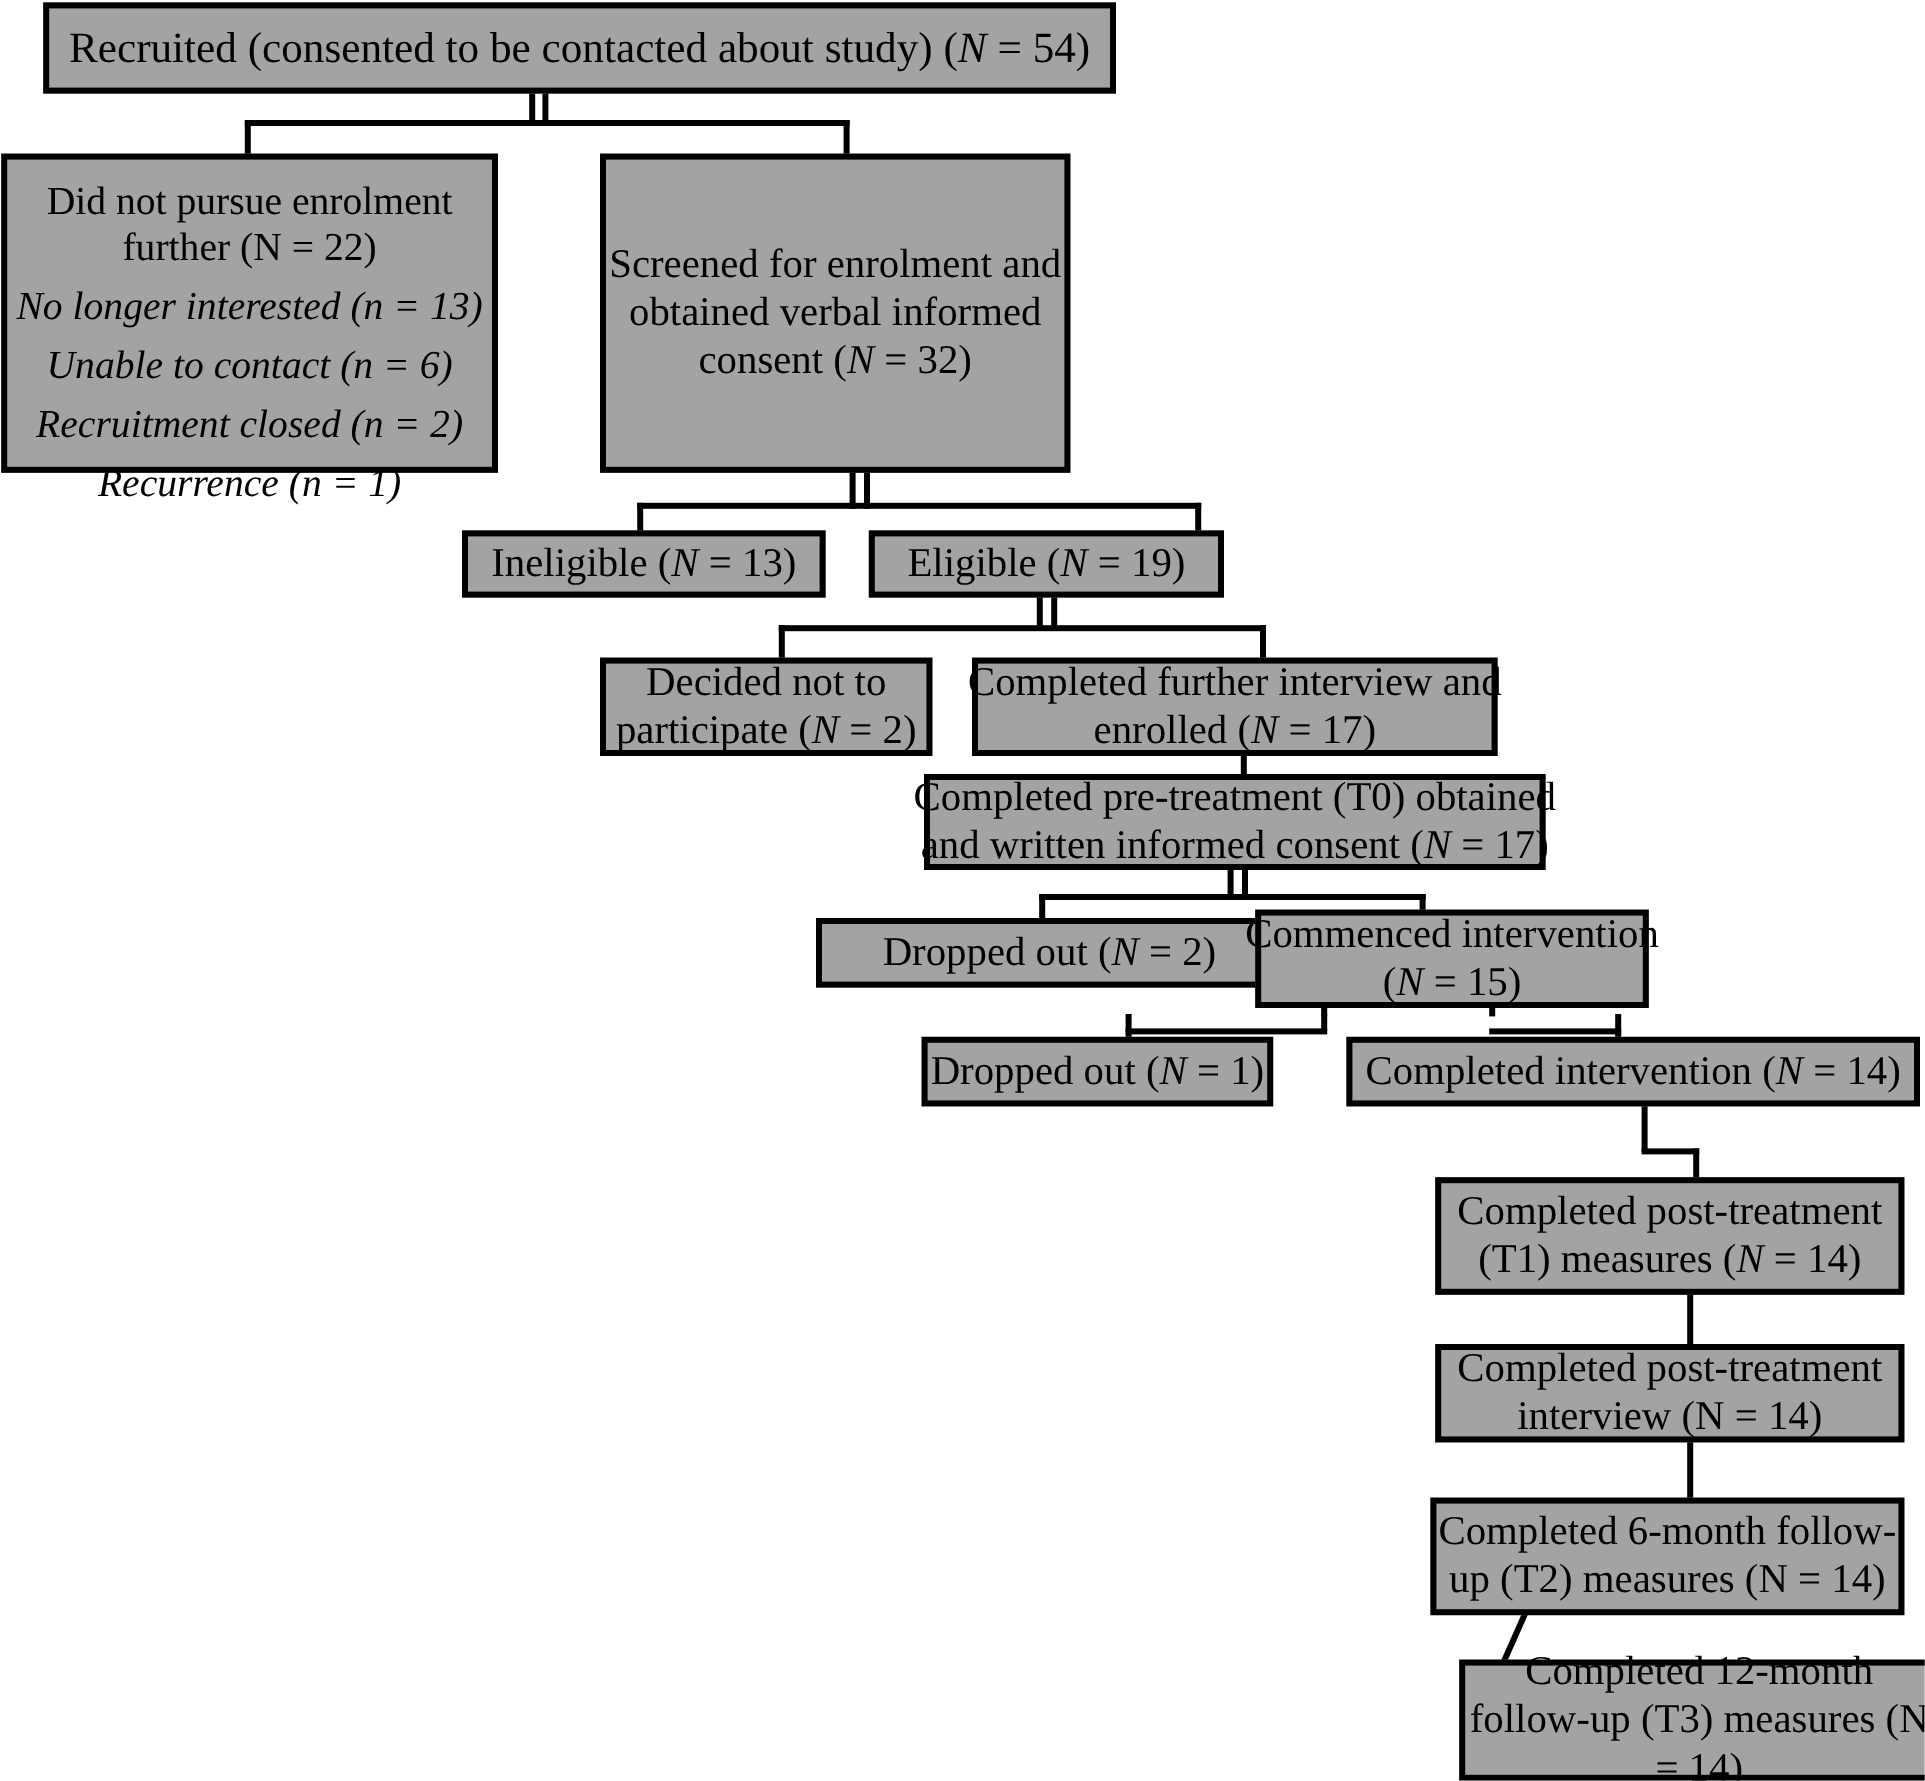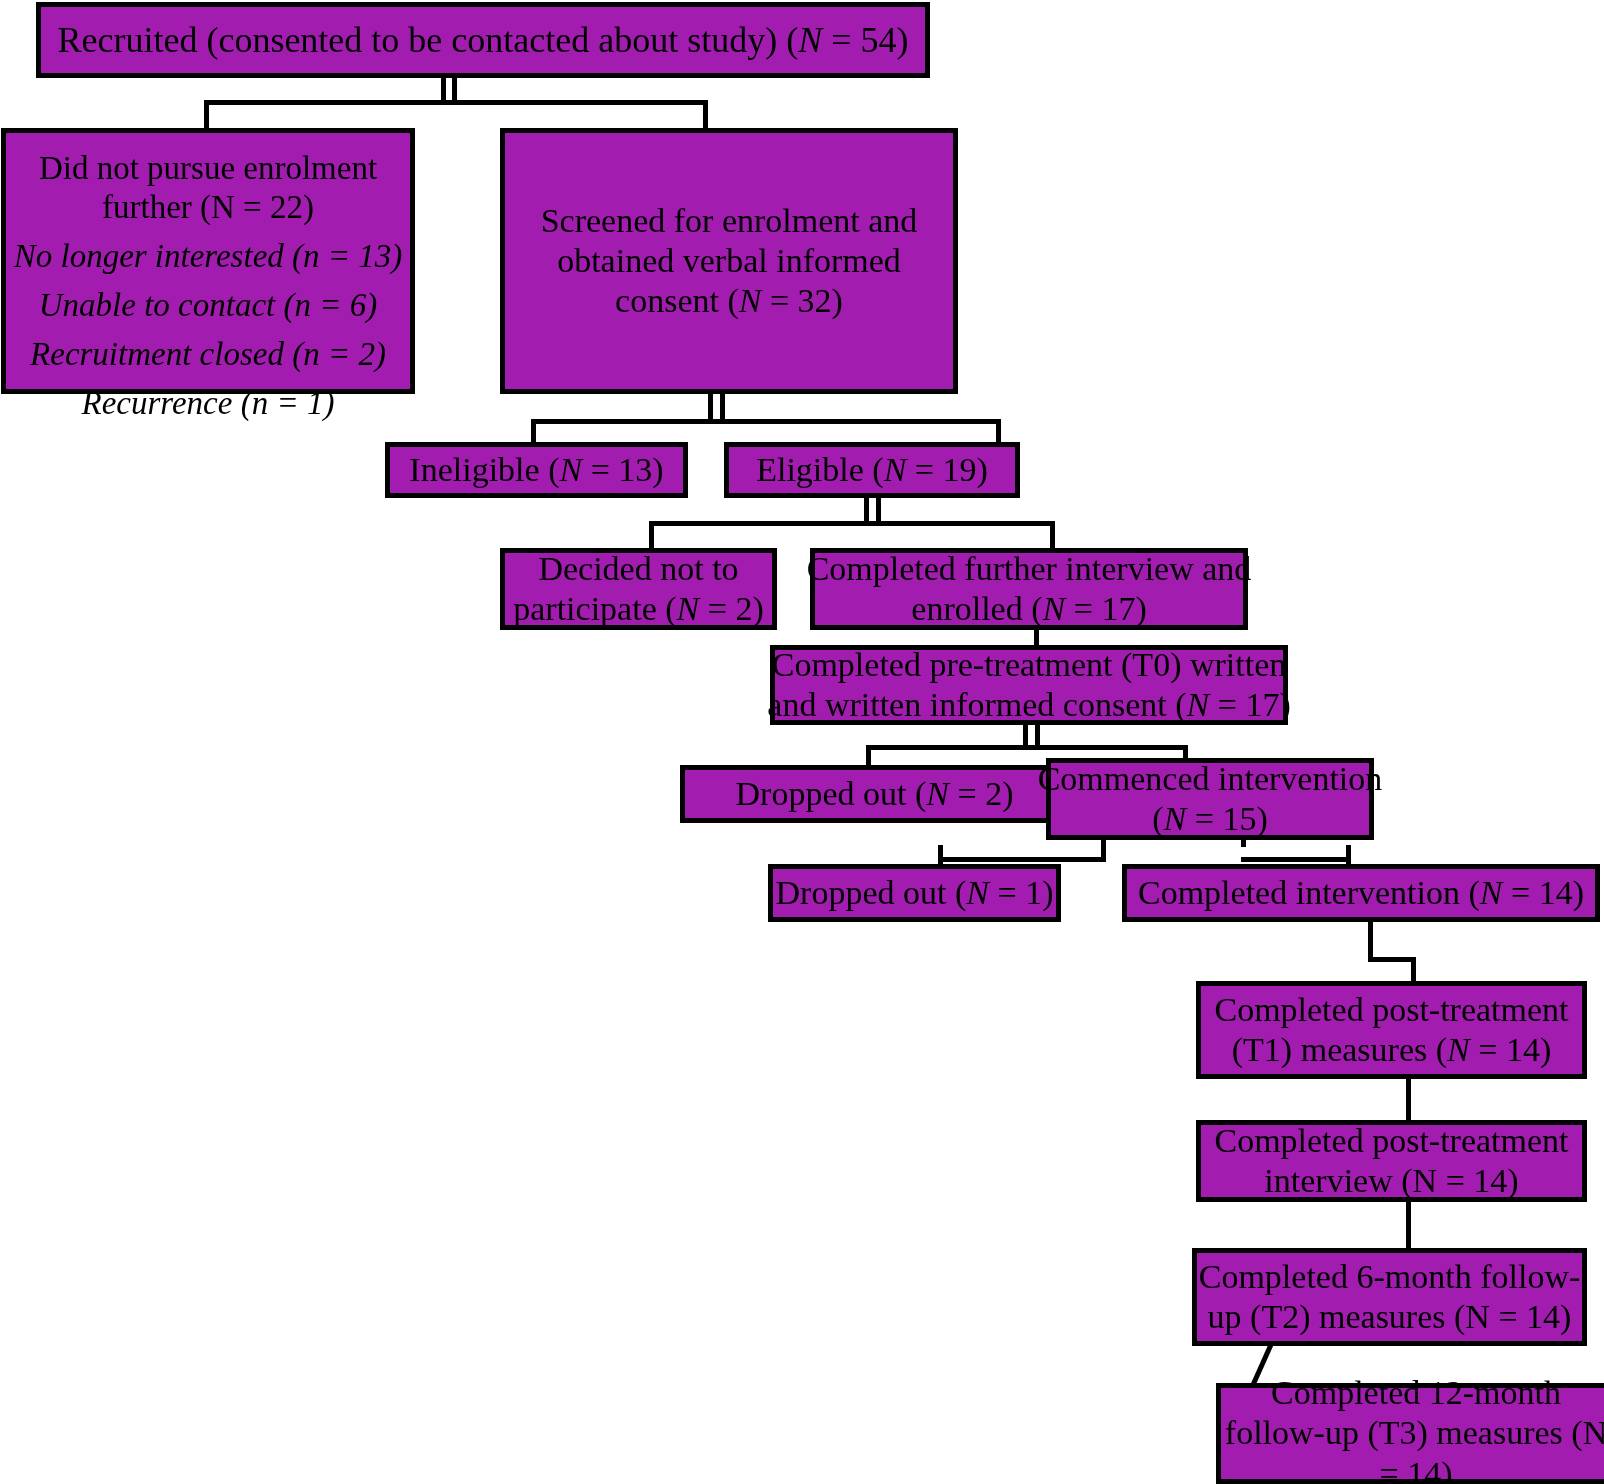--- a/index.html
+++ b/index.html
@@ -14,21 +14,21 @@
     height: 1484px;
     background: #ffffff;
     overflow: hidden;
     font-family: "Liberation Serif", "DejaVu Serif", serif;
     color: #000000;
   }
   .node {
     position: absolute;
     box-sizing: border-box;
     border: 5px solid #000000;
-    background: #a21caf;
+    background: #a3a3a3;
     display: flex;
     flex-direction: column;
     align-items: center;
     justify-content: center;
     text-align: center;
     line-height: 1.18;
     z-index: 3;
     padding: 2px 6px;
   }
   .node .ln {
@@ -114,21 +114,21 @@
 
   <div class="node fs-33" style="left:1px; top:128px; width:414px; height:266px; justify-content:flex-start; padding-top:16px;">
     <span class="ln">Did not pursue enrolment</span>
     <span class="ln" style="margin-bottom:10px;">further (N = 22)</span>
     <span class="ln ital" style="margin-bottom:10px;">No longer interested (n = 13)</span>
     <span class="ln ital" style="margin-bottom:10px;">Unable to contact (n = 6)</span>
     <span class="ln ital" style="margin-bottom:10px;">Recruitment closed (n = 2)</span>
     <span class="ln ital">Recurrence (n = 1)</span>
   </div>
 
-  <div class="node fs-34" style="left:500px; top:128px; width:458px; height:266px;">
+  <div class="node fs-34" style="left:500px; top:128px; width:392px; height:266px;">
     <span class="ln">Screened for enrolment and</span>
     <span class="ln">obtained verbal informed</span>
     <span class="ln"><span>consent (</span><span class="nvar">N</span><span> = 32)</span></span>
   </div>
 
   <div class="node fs-34" style="left:385px; top:442px; width:303px; height:56px;">
     <span class="ln"><span>Ineligible (</span><span class="nvar">N</span><span> = 13)</span></span>
   </div>
 
   <div class="node fs-34" style="left:724px; top:442px; width:296px; height:56px;">
@@ -139,21 +139,21 @@
     <span class="ln">Decided not to</span>
     <span class="ln"><span>participate (</span><span class="nvar">N</span><span> = 2)</span></span>
   </div>
 
   <div class="node fs-34" style="left:810px; top:548px; width:438px; height:82px;">
     <span class="ln">Completed further interview and</span>
     <span class="ln"><span>enrolled (</span><span class="nvar">N</span><span> = 17)</span></span>
   </div>
 
   <div class="node fs-34" style="left:770px; top:645px; width:518px; height:80px;">
-    <span class="ln">Completed pre-treatment (T0) written</span>
+    <span class="ln">Completed pre-treatment (T0) obtained</span>
     <span class="ln"><span>and written informed consent (</span><span class="nvar">N</span><span> = 17)</span></span>
   </div>
 
   <div class="node fs-34" style="left:680px; top:765px; width:389px; height:58px;">
     <span class="ln"><span>Dropped out (</span><span class="nvar">N</span><span> = 2)</span></span>
   </div>
 
   <div class="node fs-34" style="left:1046px; top:758px; width:328px; height:82px;">
     <span class="ln">Commenced intervention</span>
     <span class="ln"><span>(</span><span class="nvar">N</span><span> = 15)</span></span>

